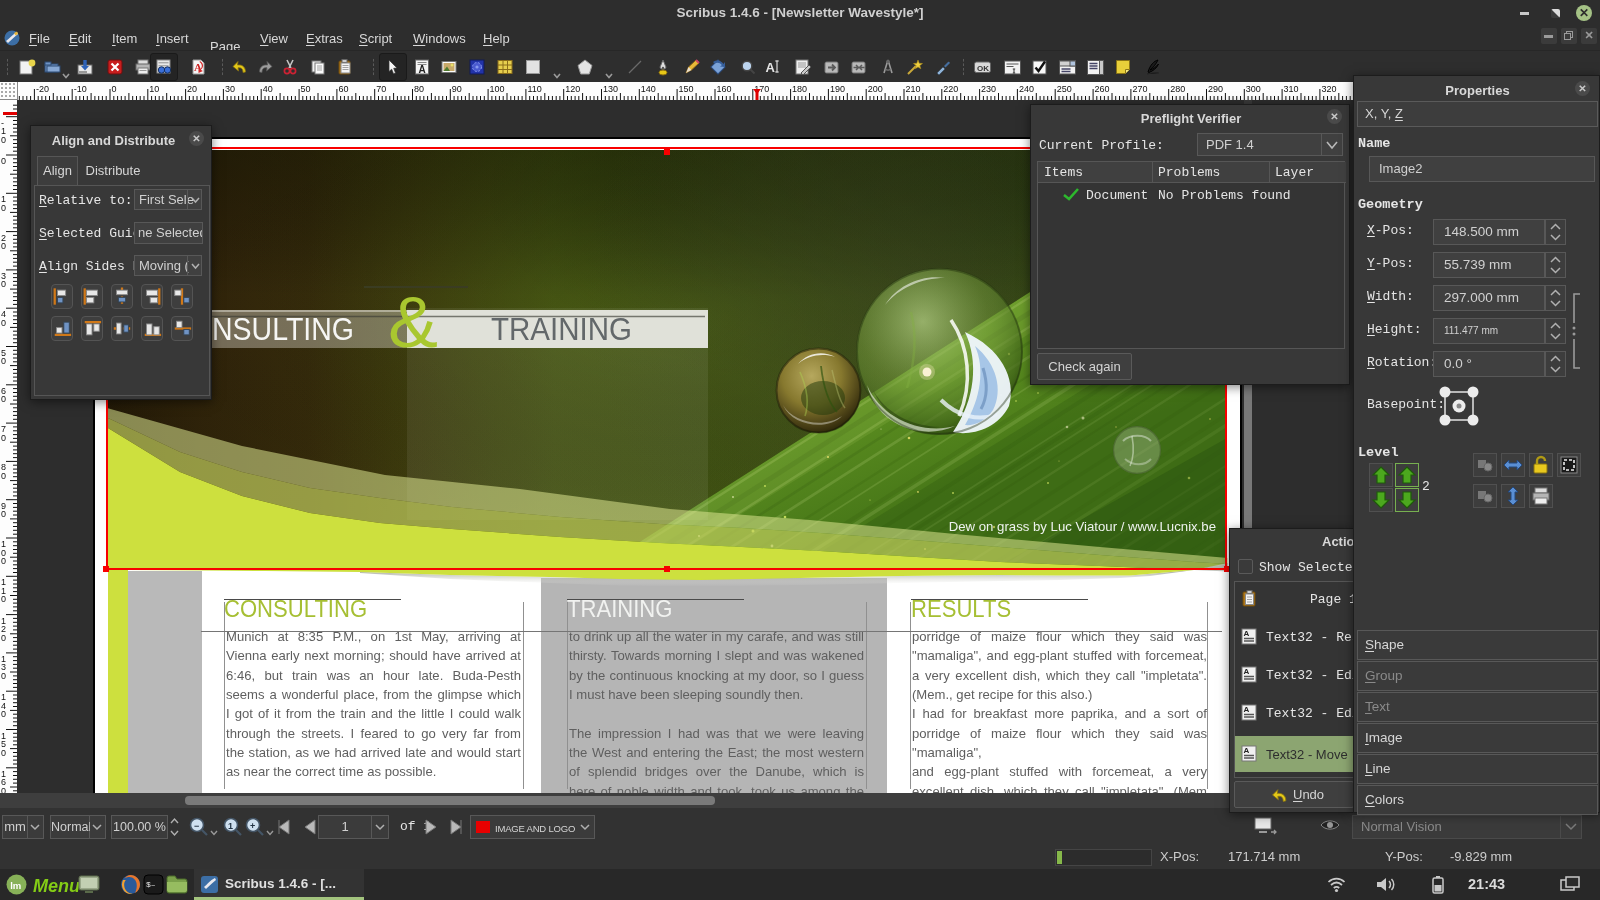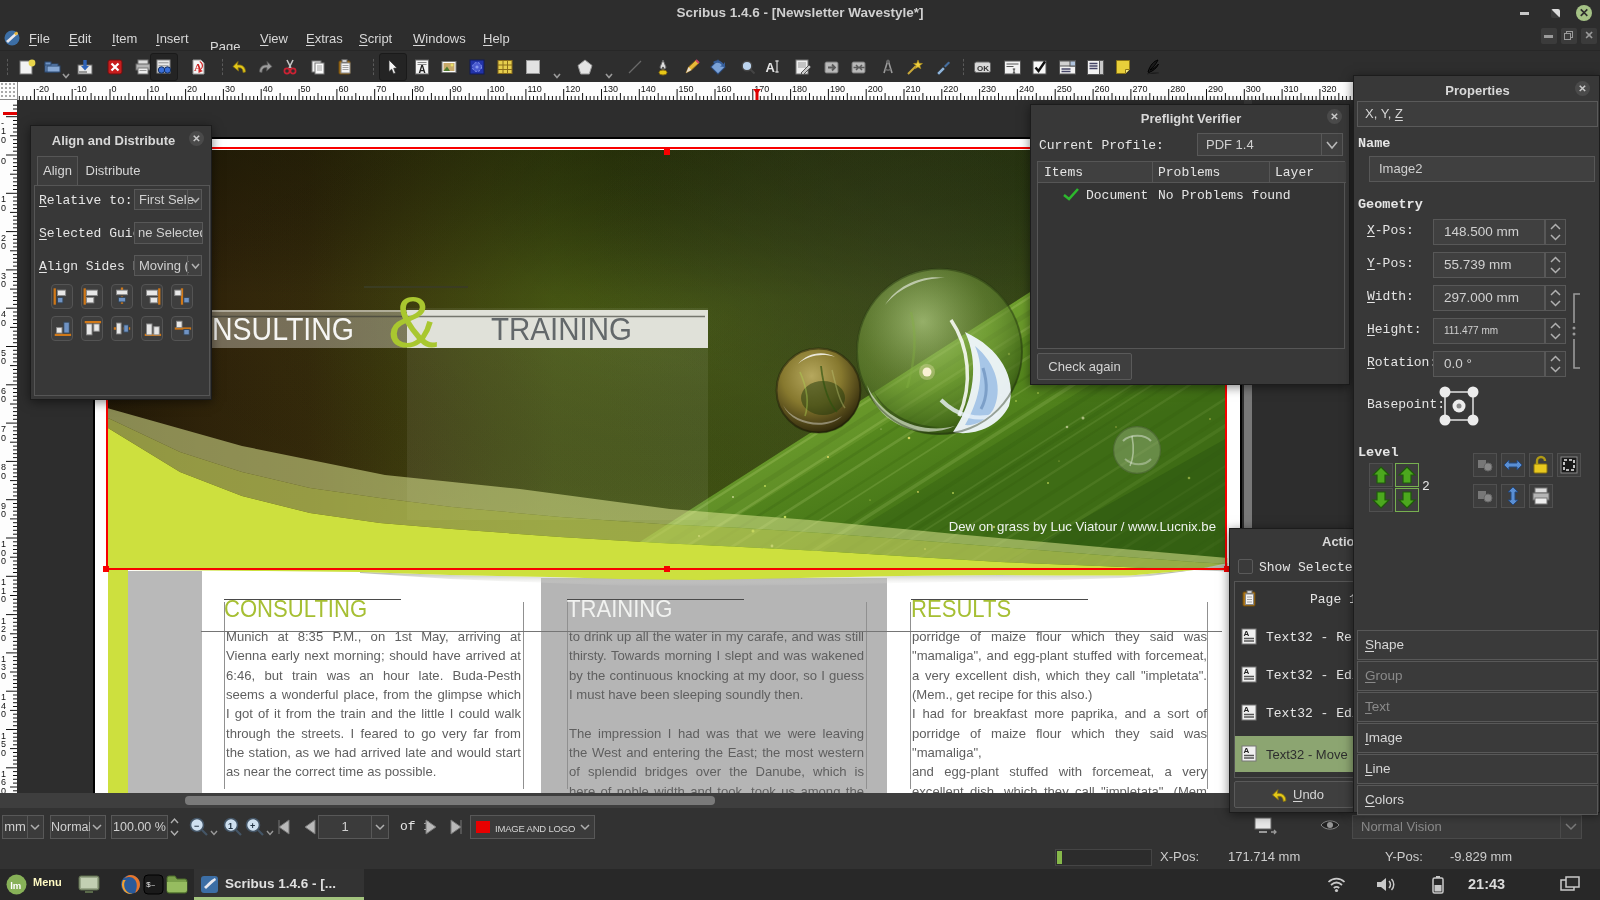--- a/index.html
+++ b/index.html
@@ -1209,21 +1209,21 @@
       <div class="abs" style="left:1228px;top:4px;font-size:13px;color:#cccccc;">171.714 mm</div>
  <div class="abs" style="left:1385px;top:4px;font-size:13px;color:#cccccc;">Y-Pos:</div>
       <div class="abs" style="left:1450px;top:4px;font-size:13px;color:#cccccc;">-9.829 mm</div>
 </div>
 
 <div id="taskbar" class="abs" style="left:0;top:869px;width:1600px;height:31px;background:#282828;">
  <svg class="abs" style="left:6px;top:5px;" width="21" height="21" viewBox="0 0 21 21">
         <circle cx="10.5" cy="10.5" r="10" fill="#87b158"></circle>
         <text x="4.2" y="14.5" font-size="9.5" font-weight="bold" fill="#fff" font-family="Liberation Sans">lm</text>
       </svg>
- <div class="abs" style="left:33px;top:7px;font-weight:bold;font-size:11px;color:#fef9c3;">Menu</div>
+ <div class="abs" style="left:33px;top:7px;font-weight:bold;font-size:18px;color:#84cc16;font-style:italic;">Menu</div>
  <svg class="abs" style="left:78px;top:6px;" width="22" height="19" viewBox="0 0 22 19">
         <rect x="1" y="1" width="20" height="14" rx="2" fill="#9aa88a" stroke="#5a6a4a"></rect>
         <rect x="3" y="3" width="16" height="10" fill="#c2cfb2"></rect>
         <rect x="7" y="16" width="8" height="2" fill="#5a6a4a"></rect>
       </svg>
  <svg class="abs" style="left:120px;top:5px;" width="21" height="21" viewBox="0 0 21 21">
         <circle cx="10.5" cy="10.5" r="9.5" fill="#2a5a9a"></circle>
         <path d="M10.5 1 C16 1 20 5.5 20 10.5 C20 14 18 17.5 15 19 C17 15 17.5 10 15.5 6.5 C13 2.5 8 2 4.5 4.5 C6 2.3 8.2 1 10.5 1 Z" fill="#e8762a"></path>
         <path d="M3 6 C1.5 9 1.5 13 3.5 16 C5.5 19 9 20.5 12.5 19.8 C8 19.5 4.5 16 4.2 11.5 C4 9.5 4.5 7.5 5.8 6 Z" fill="#f0a030"></path>
       </svg>

